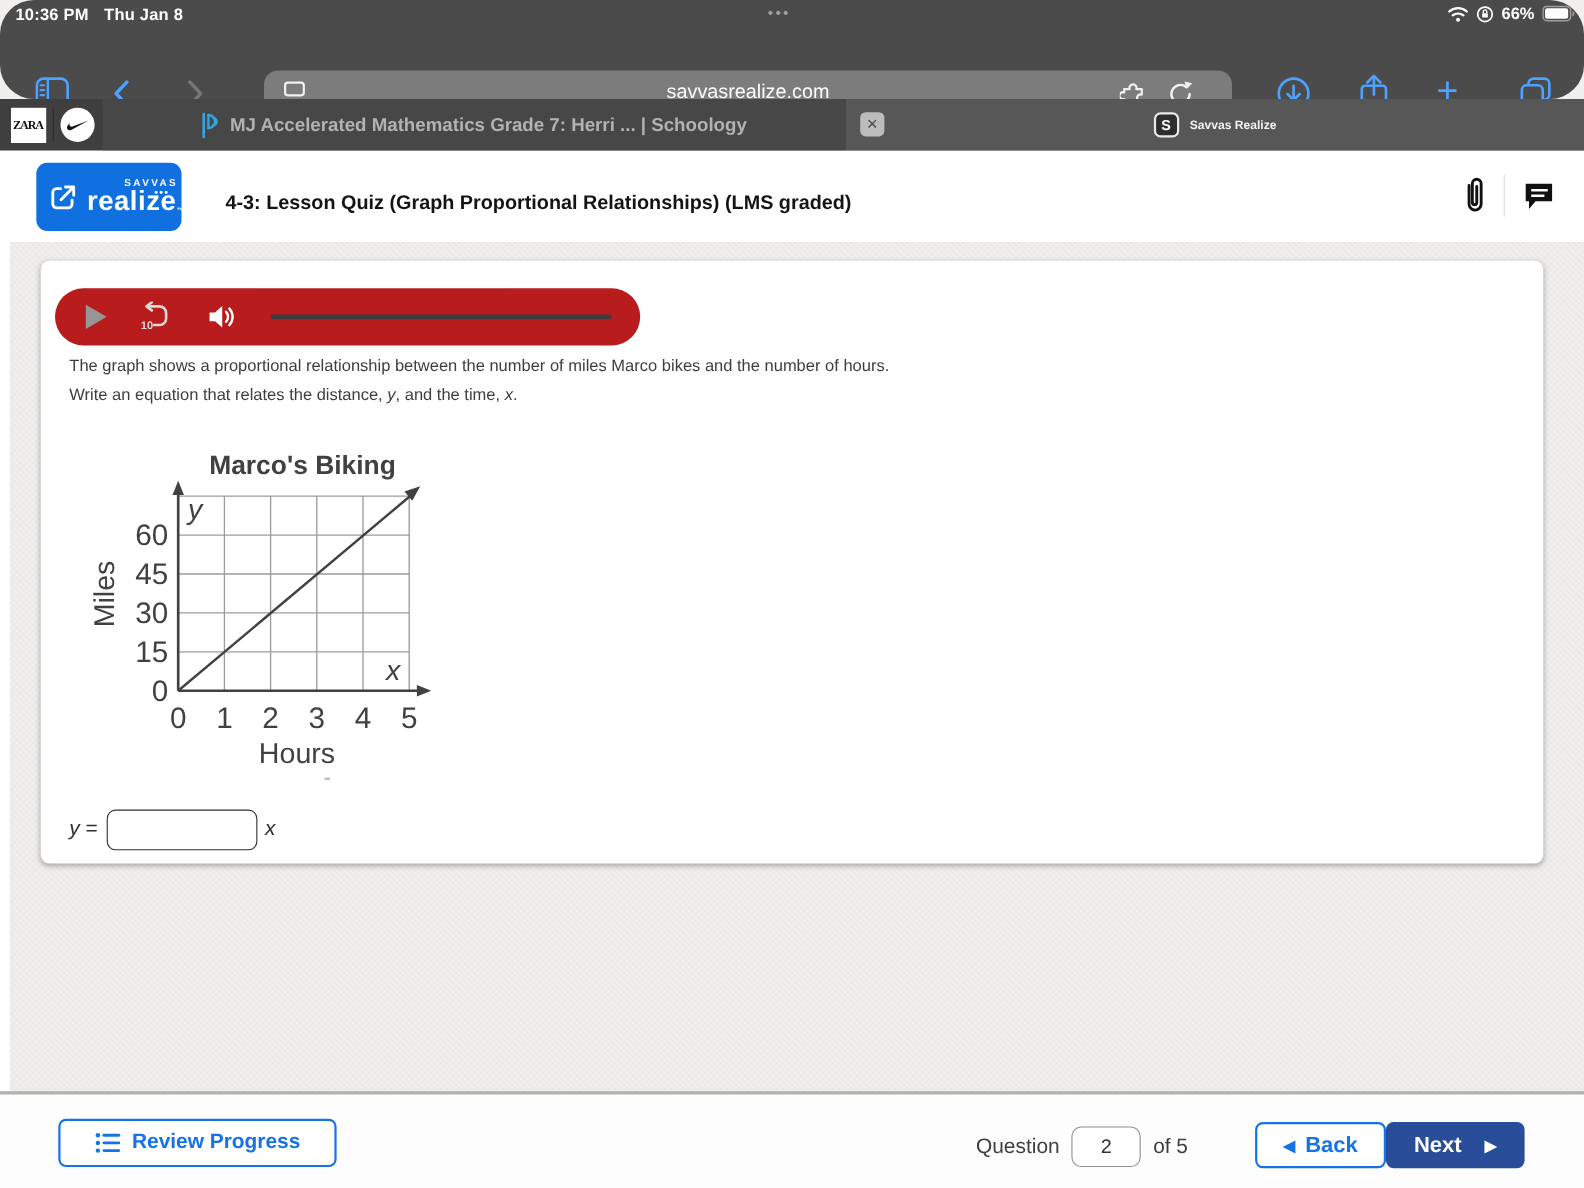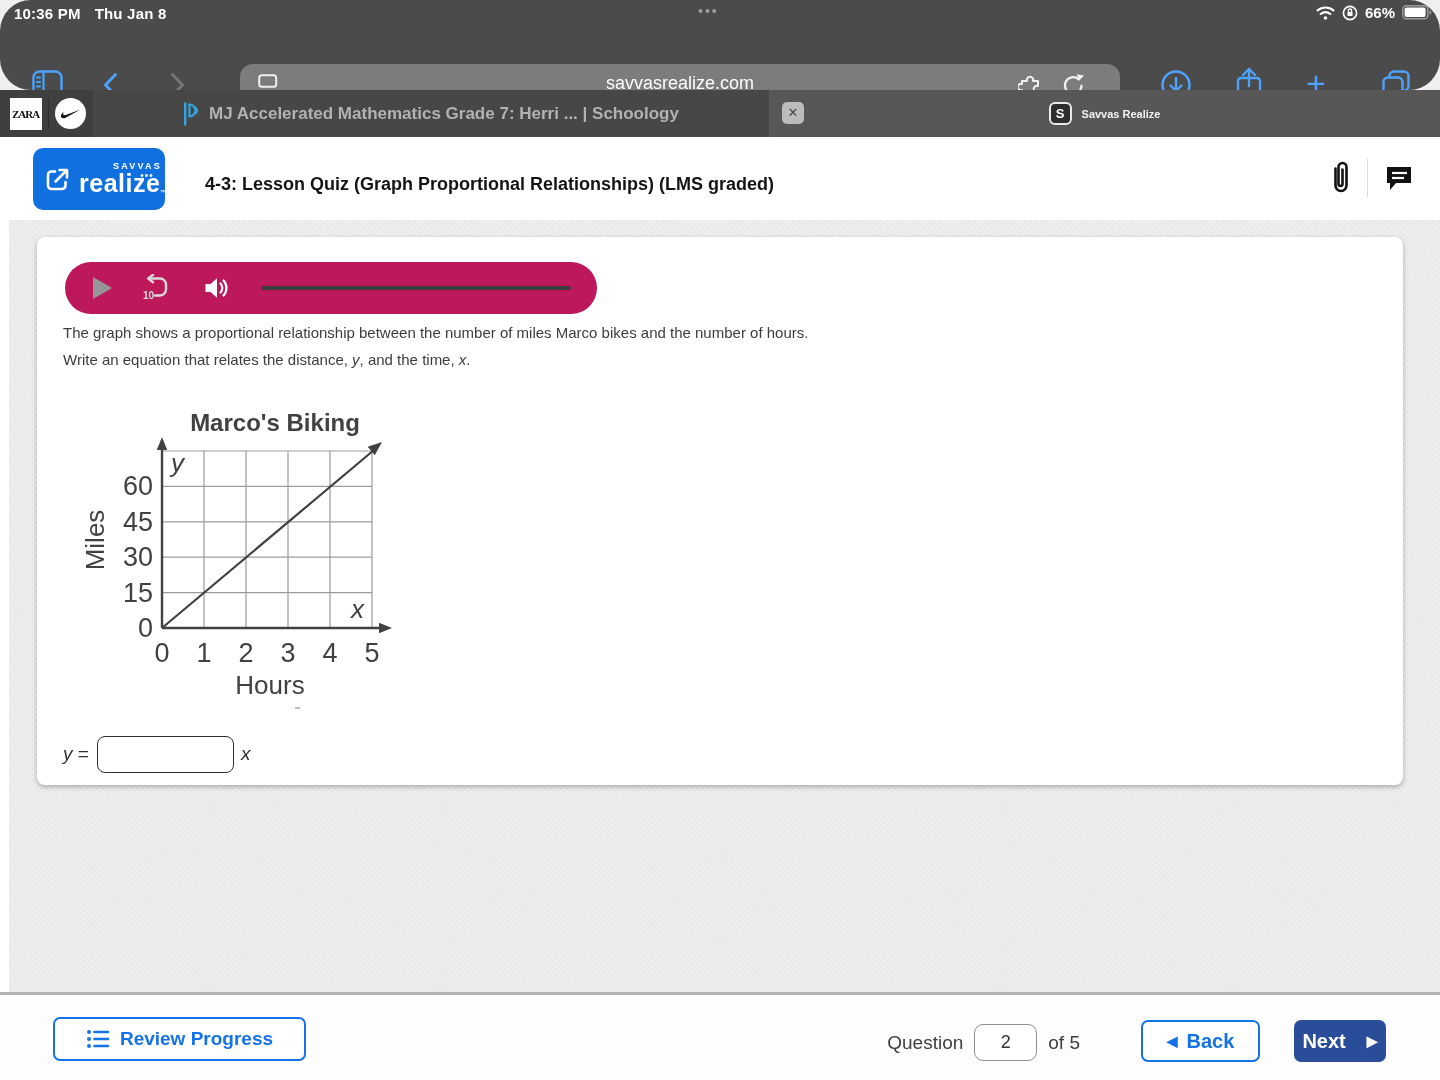--- a/index.html
+++ b/index.html
@@ -47,21 +47,21 @@
   .hdr-vdiv { width:1px; height:38px; background:#dcdcdc; }
 
   
   #content { position:absolute; left:0; top:220px; width:1440px; height:772px;
     background-color:#f0efed;
     background-image:repeating-linear-gradient(45deg, rgba(0,0,0,.014) 0 2px, transparent 2px 4px),
                      repeating-linear-gradient(-45deg, rgba(0,0,0,.012) 0 2px, transparent 2px 4px); }
   #left-gutter { position:absolute; left:0; top:0; width:9px; height:772px; background:#fff; }
   #question-card { position:absolute; left:37px; top:17px; width:1366px; height:548px; background:#fff; border-radius:8px; box-shadow:0 2px 5px rgba(0,0,0,.28); }
 
-  #audio-player { position:absolute; left:28px; top:25px; width:532px; height:52px; background:#be185d; border-radius:26px; }
+  #audio-player { position:absolute; left:13px; top:25px; width:532px; height:52px; background:#b91c1c; border-radius:26px; }
   #play-btn { position:absolute; left:28px; top:15px; width:0; height:0; border-left:19px solid #969696; border-top:11px solid transparent; border-bottom:11px solid transparent; }
   #rewind-btn { position:absolute; left:76px; top:12px; }
   #volume-btn { position:absolute; left:138px; top:13px; }
   #audio-track { position:absolute; left:196px; top:24px; width:310px; height:4px; background:#3c3c3c; border-radius:2px; }
 
   #question-text { position:absolute; left:26px; top:82px; width:1000px; font-size:15px; color:#3d3d3d; line-height:27px; }
   .mathvar { font-style:italic; }
 
   #graph-wrap { position:absolute; left:42px; top:163px; width:330px; height:302px; }
   .gtxt { fill:#414141; font-family:"Liberation Sans","DejaVu Sans",sans-serif; }
@@ -72,21 +72,21 @@
   #answer-prefix { font-size:19px; color:#2f2f2f; }
   #answer-input { margin-left:8px; width:137px; height:37px; border:1.8px solid #2f2f2f; border-radius:8px; font-size:18px; padding:0 10px; outline:none; }
   #answer-suffix { margin-left:7px; font-size:19px; font-style:italic; color:#2f2f2f; }
 
   
   #bottom-bar { position:absolute; left:0; top:992px; width:1440px; height:88px; background:#fdfdfd; border-top:3px solid #b3b1ae; }
   #review-btn { position:absolute; left:53px; top:22px; width:253px; height:44px; background:#fff; border:2px solid #1573e8; border-radius:7px; color:#1573e8; font-size:19px; font-weight:700; display:flex; align-items:center; justify-content:center; gap:10px; cursor:pointer; }
   #question-nav { position:absolute; right:360px; top:29px; display:flex; align-items:center; gap:11px; font-size:19px; color:#3f3f3f; }
   #question-number-input { width:63px; height:37px; border:1.8px solid #8f8f8f; border-radius:9px; text-align:center; font-size:18px; color:#333; outline:none; }
   #back-btn { position:absolute; right:180px; top:25px; width:119px; height:42px; background:#fff; border:2px solid #1573e8; border-radius:7px; color:#1573e8; font-size:20px; font-weight:700; display:flex; align-items:center; justify-content:center; gap:9px; cursor:pointer; }
-  #next-btn { position:absolute; right:54px; top:25px; width:92px; height:42px; background:#2a4d99; border:none; border-radius:7px; color:#fff; font-size:20px; font-weight:700; display:flex; align-items:center; justify-content:center; gap:21px; cursor:pointer; }
+  #next-btn { position:absolute; right:54px; top:25px; width:126px; height:42px; background:#2a4d99; border:none; border-radius:7px; color:#fff; font-size:20px; font-weight:700; display:flex; align-items:center; justify-content:center; gap:21px; cursor:pointer; }
   .tri { font-size:14px; }
 </style>
 </head>
 <body>
 
 <div id="chrome-top">
   <div id="status-bar">
     <div class="status-left">
       <span>10:36 PM</span><span>Thu Jan 8</span>
     </div>

